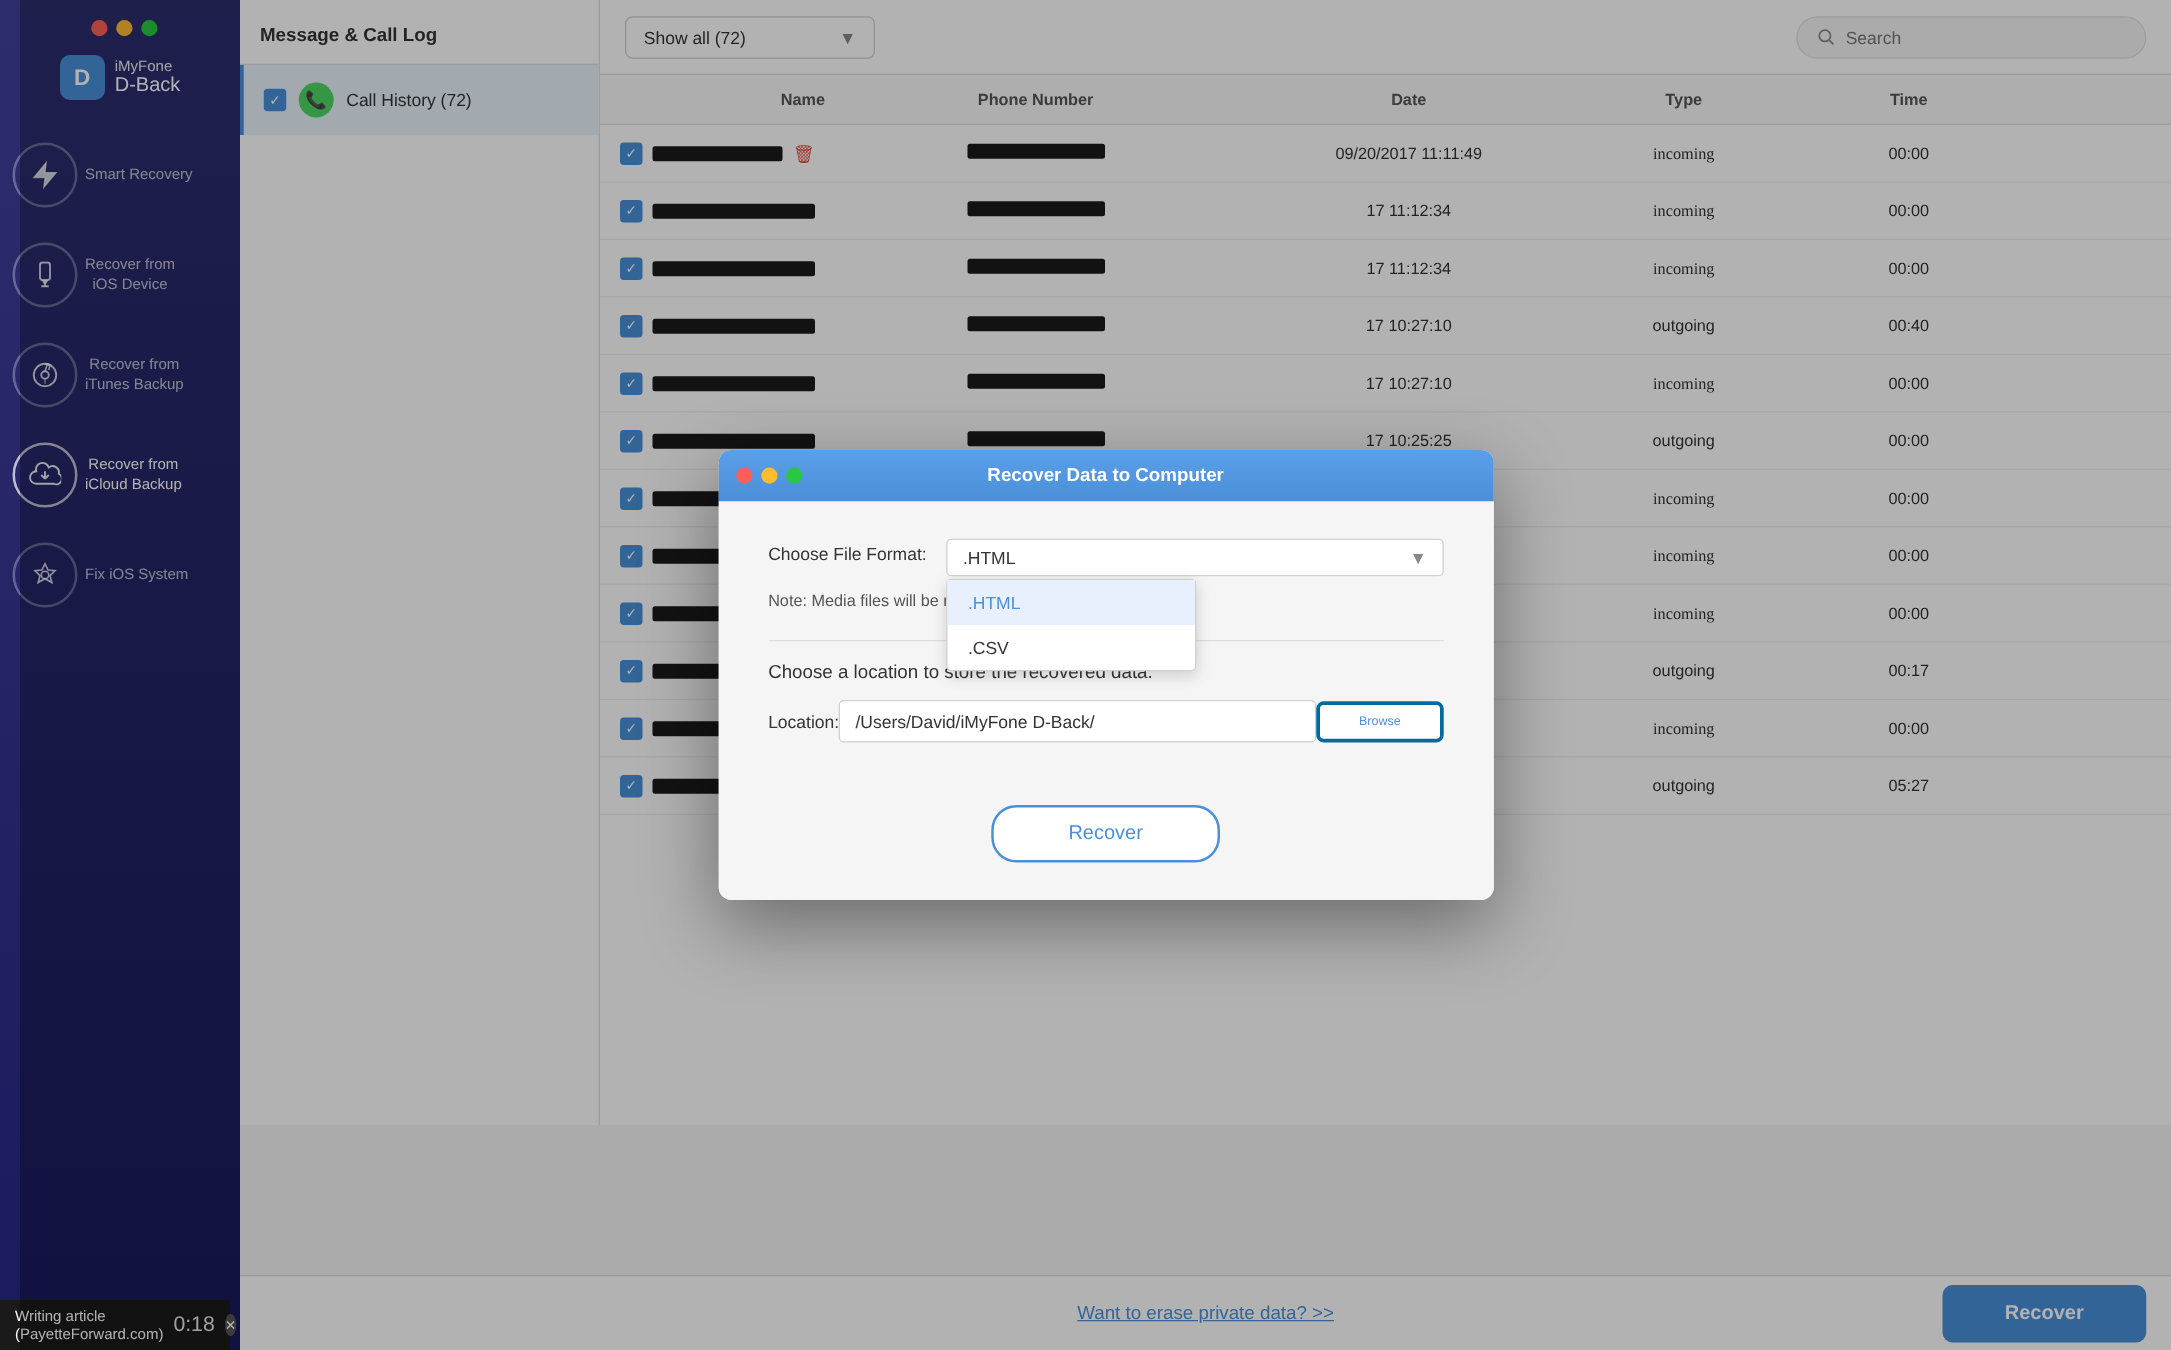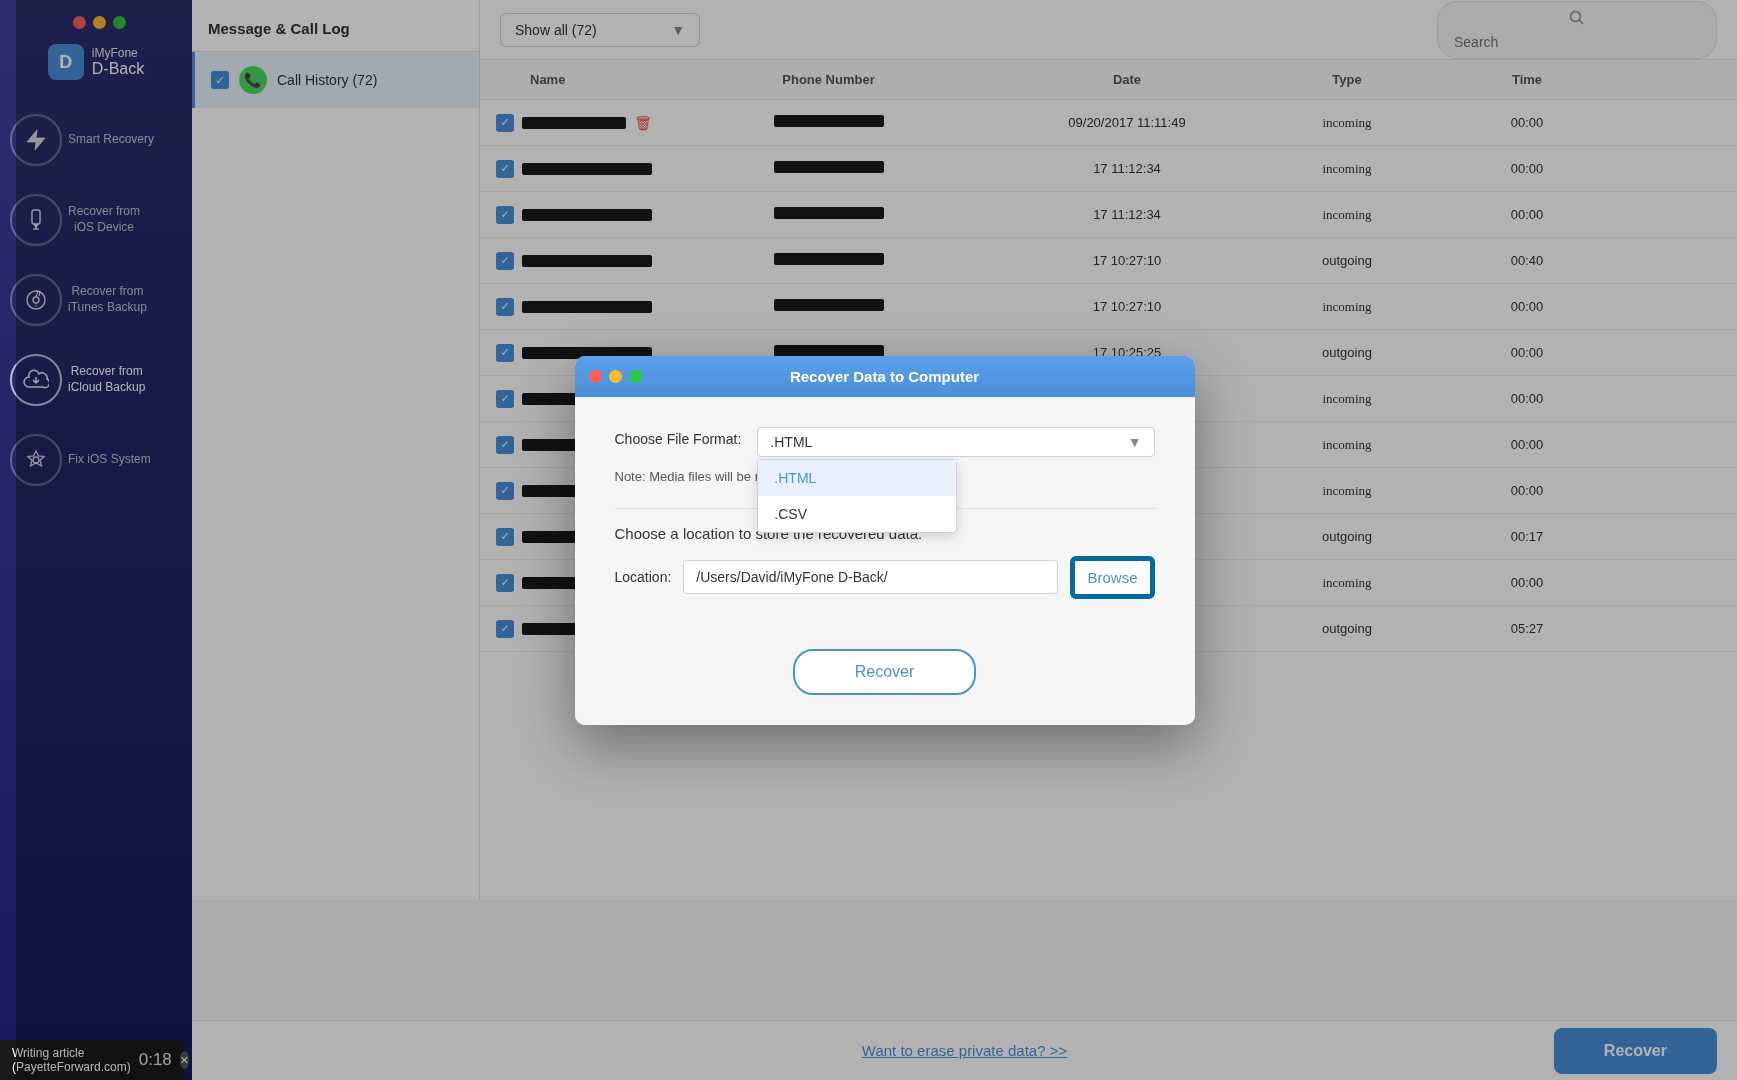--- a/index.html
+++ b/index.html
@@ -172,21 +172,20 @@
     .search-bar {
       margin-left: auto;
       display: flex;
       align-items: center;
       gap: 8px;
       background: #f5f5f5;
       border: 1px solid #e0e0e0;
       border-radius: 20px;
       padding: 8px 16px;
       width: 280px;
-      flex-direction: column;
     }
     .search-bar input {
       border: none;
       background: transparent;
       font-size: 14px;
       color: #333;
       outline: none;
       width: 100%;
     }
 
@@ -206,21 +205,21 @@
       background: #f9f9f9;
       border-bottom: 1px solid #e0e0e0;
       padding: 12px 0;
     }
     .table-header .col {
       font-size: 13px;
       font-weight: 600;
       color: #555;
       text-align: center;
     }
-    .table-header .col:first-child { text-align: left; padding-left: 50px; }
+    .table-header .col:first-child { text-align: right; padding-left: 50px; }
 
     .table-row {
       display: grid;
       grid-template-columns: 180px 1fr 260px 180px 180px 120px;
       border-bottom: 1px solid #f0f0f0;
       align-items: center;
       padding: 10px 0;
       min-height: 46px;
     }
     .table-row .cell {
@@ -437,43 +436,42 @@
 
     .location-label {
       font-size: 15px;
       color: #333;
       margin-bottom: 14px;
     }
 
     .location-row {
       display: flex;
       align-items: center;
-      gap: 12px;
     }
     .location-label-inline {
       font-size: 14px;
       color: #333;
       white-space: nowrap;
     }
     .location-input {
       flex: 1;
       border: 1px solid #d0d0d0;
       border-radius: 4px;
       padding: 8px 12px;
       font-size: 14px;
       color: #333;
       background: white;
     }
     .browse-btn {
       background: white;
-      border: 5px solid #0369a1;
+      border: 3px solid #0369a1;
       border-radius: 6px;
       color: #4a90d9;
-      padding: 8px 12px;
-      font-size: 15px;
+      padding: 8px 31px;
+      font-size: 10px;
       cursor: pointer;
     }
 
     .modal-footer {
       padding: 20px 40px 30px;
       display: flex;
       justify-content: center;
       background: #f5f5f5;
       border-radius: 0 0 10px 10px;
     }

